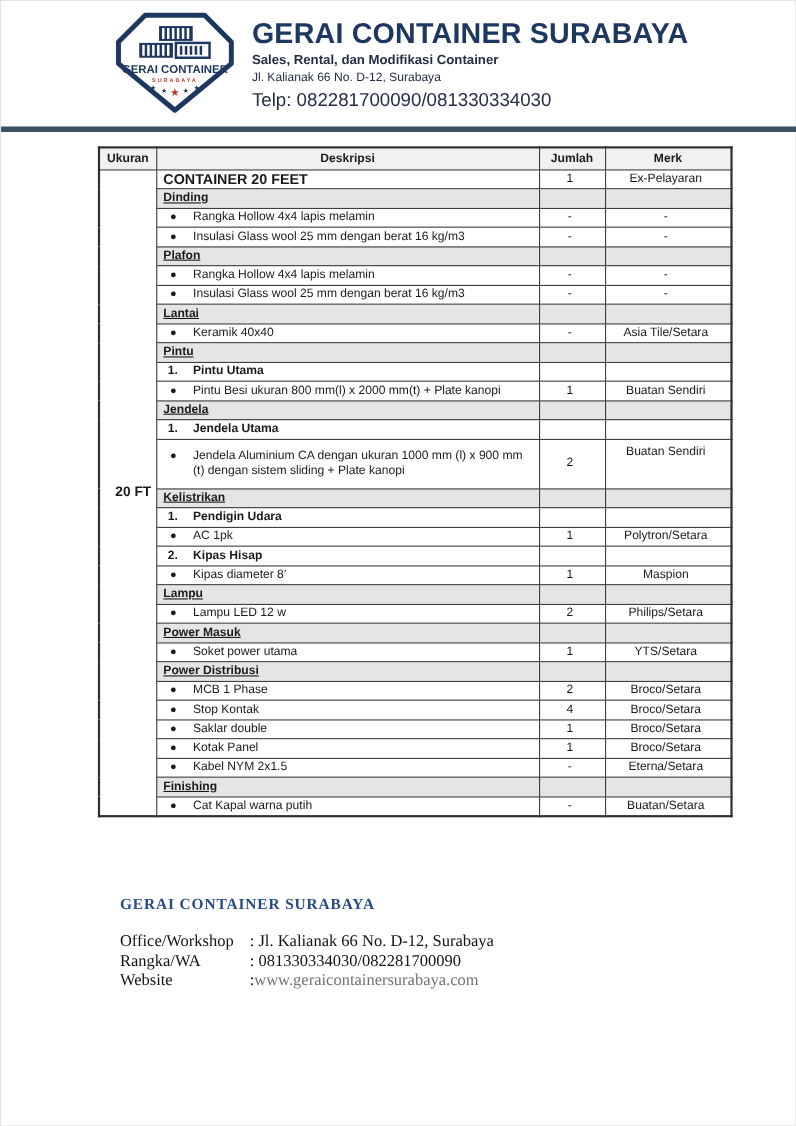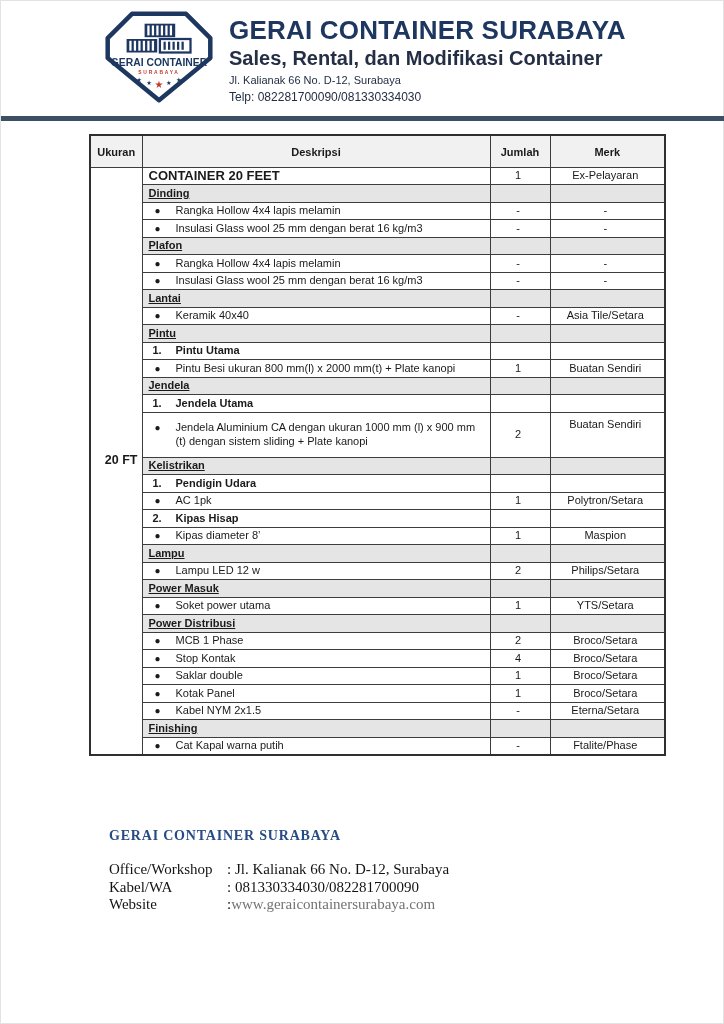--- a/index.html
+++ b/index.html
@@ -5,35 +5,35 @@
   * { margin:0; padding:0; box-sizing:border-box; }
   html,body { background:#ffffff; }
   body { width:724px; height:1024px; font-family:"Liberation Sans",sans-serif; overflow:hidden; }
   .page { width:724px; height:1024px; background:#fff; border:1px solid #e3e3e3; position:relative; }
 
   
   .letterhead { display:flex; align-items:flex-start; padding:10px 0 0 104px; }
   .logo-wrap { width:108px; height:92px; flex:0 0 auto; }
   .head-text { margin-left:16px; padding-top:6px; }
   .company-name { font-size:26px; font-weight:800; color:#1e3760; letter-spacing:0.2px; line-height:1.05; }
-  .tagline { font-size:20px; font-weight:600; color:#242e44; margin-top:3px; }
+  .tagline { font-size:12px; font-weight:600; color:#242e44; margin-top:3px; }
   .address { font-size:11px; font-weight:500; color:#242e44; margin-top:4px; }
-  .phone { font-size:12px; font-weight:500; color:#242e44; margin-top:4px; }
+  .phone { font-size:17px; font-weight:500; color:#242e44; margin-top:4px; }
   .rule { height:5px; background:#3c4f63; margin-top:12px; width:724px; }
 
   
   .doc-title { text-align:center; color:#2e75b6; font-weight:700; font-size:13.5px;
                text-decoration:underline; margin-top:29px; letter-spacing:0.2px; }
 
   
   table.spec { border-collapse:collapse; margin:13px 0 0 88px; width:575px;
                font-size:11px; color:#1a1a1a; table-layout:fixed; }
   table.spec th, table.spec td { border:1px solid #3d3d3d; vertical-align:middle; }
   table.spec { border:2px solid #2f2f2f; }
-  thead th { background:#f1f1f1; font-weight:700; height:32px; text-align:center; font-size:11px; }
+  thead th { background:#f1f1f1; font-weight:700; height:20px; text-align:center; font-size:11px; }
   td { padding:1.5px 4px 1.5px 0; line-height:13.5px; height:17px; }
   td.size-cell { text-align:right; font-weight:700; font-size:12.5px; background:#fff; }
   td.jumlah, td.merk { text-align:center; }
   tr.row-main td.desc { font-weight:700; font-size:13px; padding-left:6px; }
   tr.row-section td { background:#e5e5e5; }
   tr.row-section td.desc { font-weight:700; padding-left:6px; }
   tr.row-section td.desc span { text-decoration:underline; }
   tr.row-subheader td.desc { font-weight:700; }
   .d-flex { display:flex; align-items:flex-start; }
   .bullet { width:21px; margin-left:12px; flex:0 0 auto; font-size:10px; }
@@ -381,33 +381,33 @@
           <td class="merk"></td>
         </tr>
         <tr class="row-item">
           <td class="desc">
             <div class="d-flex">
               <span class="bullet">●</span>
               <span class="itxt">Cat Kapal warna putih</span>
             </div>
           </td>
           <td class="jumlah">-</td>
-          <td class="merk">Ftalite/Phase</td>
+          <td class="merk">Buatan/Setara</td>
         </tr>
       </tbody>
   </table>
 
   <div class="footer">
     <div class="footer-company">GERAI CONTAINER SURABAYA</div>
     <div class="footer-row">
       <span class="footer-label">Office/Workshop</span>
       <span>: Jl. Kalianak 66 No. D-12, Surabaya</span>
     </div>
     <div class="footer-row">
-      <span class="footer-label">Kabel/WA</span>
+      <span class="footer-label">Rangka/WA</span>
       <span>: 081330334030/082281700090</span>
     </div>
     <div class="footer-row">
       <span class="footer-label">Website</span>
       <span>: </span>
       <span class="footer-link">www.geraicontainersurabaya.com</span>
     </div>
   </div>
 
 </div>

